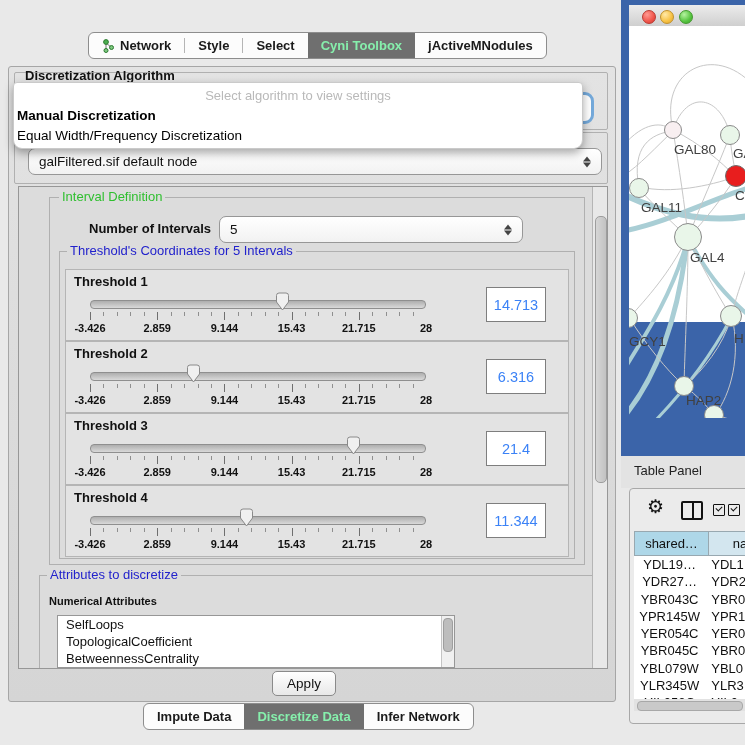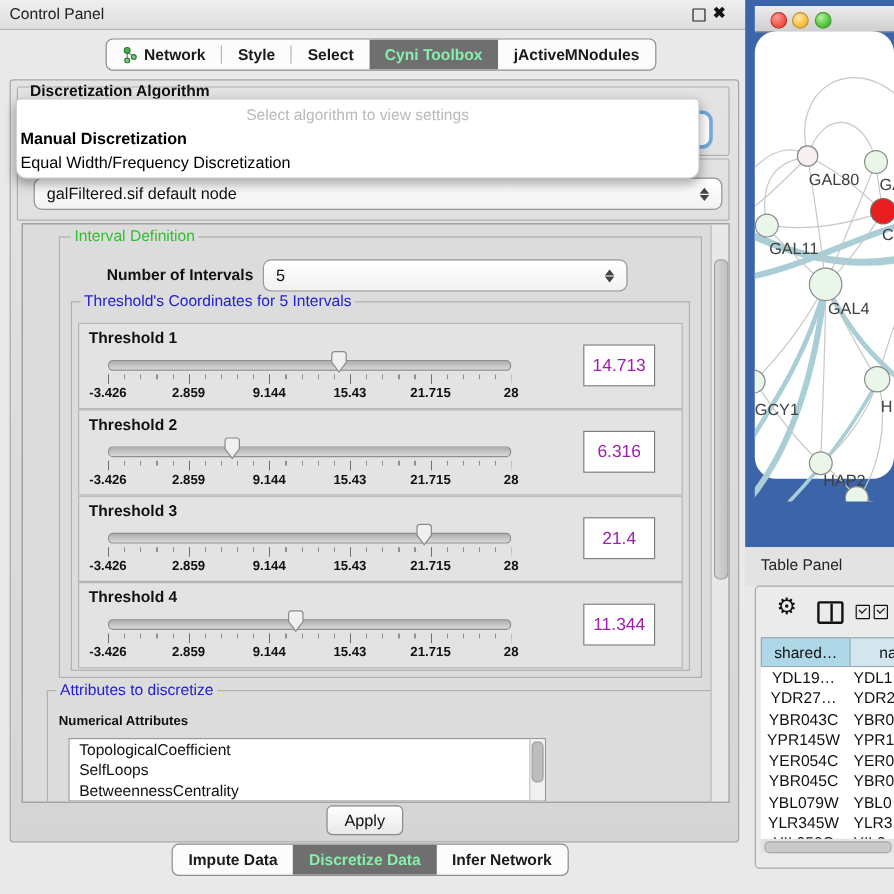--- a/index.html
+++ b/index.html
@@ -52,21 +52,21 @@
   .tpanel .tname{position:absolute;left:8px;top:4px;font-size:13px;font-weight:bold;color:#111;}
   .track{position:absolute;left:24px;top:30px;width:334px;height:7px;background:linear-gradient(#aeaeae,#d9d9d9);border:1px solid #8f8f8f;border-radius:4px;}
   .tmin{position:absolute;left:24px;top:42px;width:336px;height:4px;background:repeating-linear-gradient(to right,#8f8f8f 0 1px,transparent 1px 4%);}
   .tmaj{position:absolute;left:24px;top:42px;width:336px;height:8px;background:repeating-linear-gradient(to right,#6f6f6f 0 1px,transparent 1px 20%);}
   .tlabels{position:absolute;left:24px;top:52px;width:336px;height:12px;font-size:11px;font-weight:bold;color:#111;}
   .tlabels span{position:absolute;transform:translateX(-50%);}
   .tk0{left:0;transform:translateX(-30%);}
   .tk1{left:20%;}.tk2{left:40%;}.tk3{left:60%;}.tk4{left:80%;}
   .tk5{left:100%;transform:translateX(-80%);}
   .thumbw{position:absolute;top:22px;width:15px;height:19px;}
-  .valbox{position:absolute;left:420px;top:17px;width:58px;height:33px;background:#fff;border:1px solid #7e7e7e;font-size:14.5px;color:#a21caf;display:flex;align-items:center;justify-content:center;}
+  .valbox{position:absolute;left:420px;top:17px;width:58px;height:33px;background:#fff;border:1px solid #7e7e7e;font-size:14.5px;color:#3b82f6;display:flex;align-items:center;justify-content:center;}
 
   .attr-group{position:absolute;left:20px;top:388px;width:560px;height:110px;border:1px solid #b0b0b0;}
   .attr-lbl{left:28px;top:381px;color:#2222cc;}
   .numattr-lbl{position:absolute;left:30px;top:408px;font-size:11px;font-weight:bold;color:#111;}
   .listbox{position:absolute;left:38px;top:428px;width:396px;height:51px;background:#fff;border:1px solid #979797;overflow:hidden;}
   .listbox .li{height:17px;line-height:17px;font-size:13px;color:#111;padding-left:8px;}
   .list-vsb{position:absolute;right:0;top:0;bottom:0;width:12px;background:#f0f0f0;border-left:1px solid #c4c4c4;}
   .list-vsb .thumb{position:absolute;left:1px;top:2px;width:8px;height:32px;background:#bdbdbd;border:1px solid #9e9e9e;border-radius:4px;}
 
   .applybtn{left:272px;top:671px;width:62px;height:23px;background:linear-gradient(#ffffff,#e8e8e8);border:1px solid #8a8a8a;border-radius:5px;font-size:13.5px;color:#111;display:flex;align-items:center;justify-content:center;}
@@ -79,21 +79,21 @@
   .popup .opt{height:20px;line-height:20px;font-size:13.5px;color:#000;padding-left:3px;}
   .popup .opt.b{font-weight:bold;}
 
   
   .blueframe{left:621px;top:0;width:124px;height:456px;background:#3b64a9;}
   .nettitle{left:629px;top:5px;width:116px;height:21px;background:linear-gradient(#ececec,#cfcfcf);border-bottom:1px solid #9a9a9a;}
   .light{position:absolute;top:4.5px;width:12px;height:12px;border-radius:50%;}
   .l-red{left:13px;background:radial-gradient(circle at 35% 30%,#ff9a92,#f0554b 60%,#cf3a31);border:0.5px solid #b93a32;}
   .l-yel{left:31px;background:radial-gradient(circle at 35% 30%,#ffe9a8,#f7c142 60%,#d9a02e);border:0.5px solid #c0912c;}
   .l-grn{left:50px;background:radial-gradient(circle at 35% 30%,#b5f3a0,#56c43f 60%,#3da02c);border:0.5px solid #44982f;}
-  .netcanvas{left:629px;top:26px;width:116px;height:373px;background:#fff;border-radius:18px;}
+  .netcanvas{left:629px;top:26px;width:116px;height:296px;background:#fff;}
 
   .tp-band{left:621px;top:456px;width:124px;height:32px;background:#e3e3e3;}
   .tp-title{position:absolute;left:13px;top:7px;font-size:13px;color:#222;}
   .tp-box{left:629px;top:488px;width:122px;height:234px;background:#ebebeb;border:1px solid #a8a8a8;border-radius:4px;}
   .gear{position:absolute;left:17px;top:8px;font-size:19px;color:#111;line-height:19px;}
   .colsic{position:absolute;left:51px;top:12px;width:18px;height:15px;border:2px solid #111;border-radius:2px;}
   .colsic:after{content:"";position:absolute;left:50%;top:0;bottom:0;width:2px;background:#111;}
   .cb{position:absolute;top:15px;width:10px;height:10px;border:1.5px solid #111;border-radius:1px;}
   .cb:after{content:"";position:absolute;left:2px;top:1px;width:5px;height:3px;border-left:1.5px solid #111;border-bottom:1.5px solid #111;transform:rotate(-45deg);}
   .cb1{left:83px;}.cb2{left:98px;}
@@ -107,25 +107,20 @@
   .hsb{position:absolute;left:4px;top:210px;width:114px;height:12px;background:#e2e2e2;}
   .hsb .thumb{position:absolute;left:3px;top:2px;width:104px;height:8px;background:#c9c9c9;border:1px solid #a8a8a8;border-radius:4px;}
 
   svg text{font-family:"Liberation Sans",sans-serif;}
 </style>
 </head>
 <body>
 
 <div id="root">
 
-  <div class="abs titlebar">
-    <span class="ttl">Control Panel</span>
-    <span class="float-ic"></span>
-    <span class="close-ic">✖</span>
-  </div>
 
   <div class="abs tabbar">
     <div class="tab">
       <svg width="13" height="14" viewBox="0 0 13 14">
         <line x1="4" y1="4" x2="9" y2="8" stroke="#777" stroke-width="1"></line>
         <line x1="4" y1="4" x2="4" y2="11" stroke="#777" stroke-width="1"></line>
         <circle cx="4" cy="3" r="2.4" fill="#4caf50" stroke="#2d7a31"></circle>
         <circle cx="9.5" cy="8.5" r="2" fill="#7dc97f" stroke="#2d7a31"></circle>
         <circle cx="4" cy="11.5" r="2" fill="#7dc97f" stroke="#2d7a31"></circle>
       </svg>
@@ -260,22 +255,22 @@
           <span class="tk4">21.715</span>
           <span class="tk5">28</span>
       </div>
       <div class="valbox">11.344</div>
     </div>
 
     <div class="attr-group"></div>
     <span class="abs grouplbl attr-lbl">Attributes to discretize</span>
     <span class="numattr-lbl">Numerical Attributes</span>
     <div class="listbox">
+      <div class="li">SelfLoops</div>
       <div class="li">TopologicalCoefficient</div>
-      <div class="li">SelfLoops</div>
       <div class="li">BetweennessCentrality</div>
       <div class="list-vsb">
           <div class="thumb"></div>
         </div>
     </div>
 
     <div class="vsb">
         <div class="thumb"></div>
       </div>
   </div>

